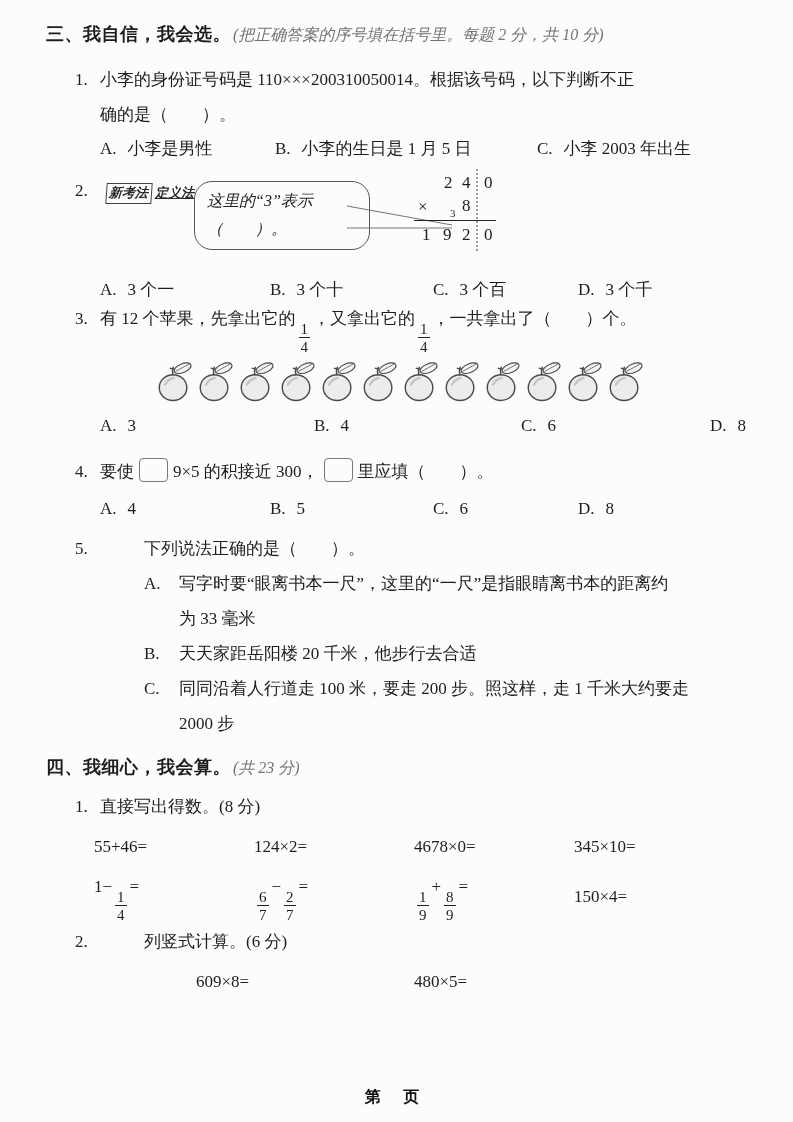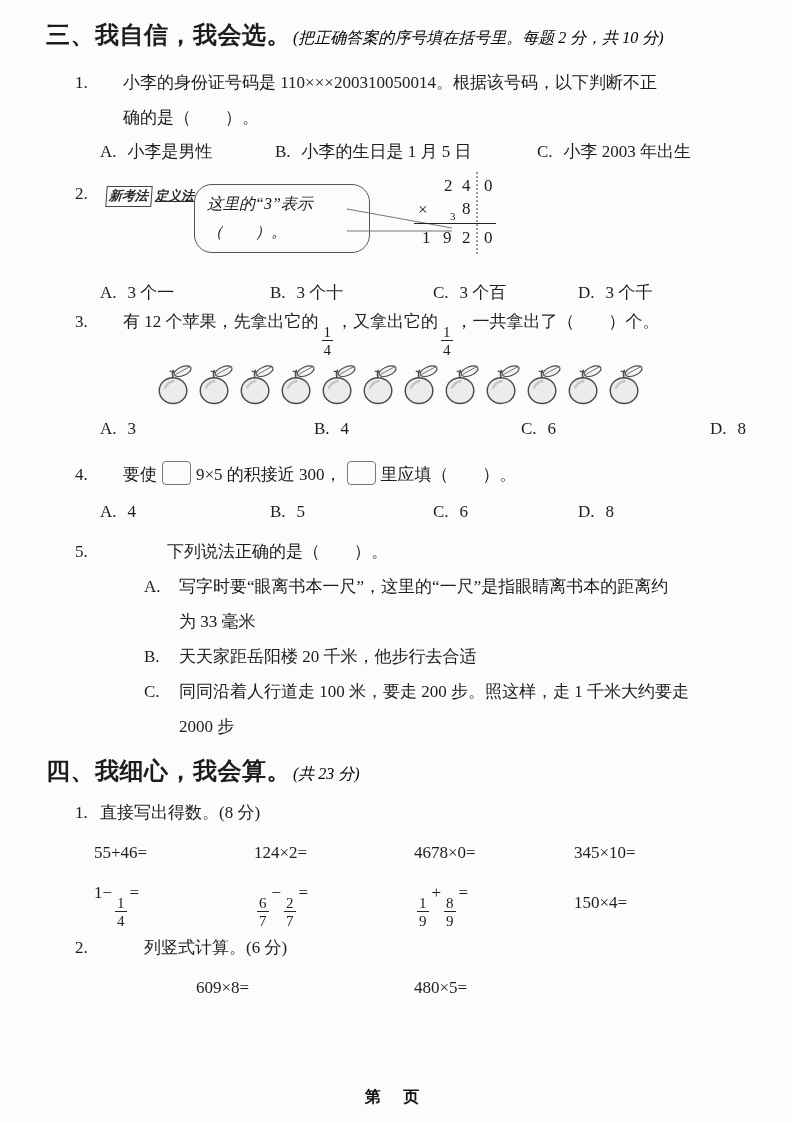--- a/index.html
+++ b/index.html
@@ -6,28 +6,28 @@
   .page{
     width:793px;height:1122px;margin:0 auto;position:relative;
     background:#fcfcfc;color:#1d1d1d;
     font-family:"Liberation Serif","DejaVu Serif",serif;
     font-size:17px;overflow:hidden;
   }
   .content{position:absolute;left:46px;top:22px;width:706px;}
 
   
   .sec-head{line-height:26px;white-space:nowrap;}
-  .h-bold{font-family:Liberation Sans, sans-serif;font-weight:700;font-size:24px;letter-spacing:.5px;}
-  .h-note{font-style:italic;font-size:16px;margin-left:2px;color:#000000;}
+  .h-bold{font-family:Liberation Mono, monospace;font-weight:700;font-size:18px;letter-spacing:.5px;}
+  .h-note{font-style:italic;font-size:16px;margin-left:2px;color:#737373;}
 
   
   .q{display:flex;align-items:flex-start;}
   .qnum{width:25px;flex:0 0 25px;line-height:35px;margin-left:29px;}
   .qbody{flex:1;}
-  .qline{line-height:35px;margin-left:23px;}
+  .qline{line-height:35px;}
   .tall{line-height:44px;}
   .optrow{display:flex;line-height:33px;}
   .opt{white-space:nowrap;}
   .olabel{margin-right:11px;}
   
   .w3 .opt:nth-child(1){width:175px;} .w3 .opt:nth-child(2){width:262px;}
   .w4 .opt:nth-child(1){width:170px;} .w4 .opt:nth-child(2){width:163px;} .w4 .opt:nth-child(3){width:145px;}
 
   
   .frac{display:inline-flex;flex-direction:column;align-items:center;vertical-align:-10px;line-height:1.08;font-size:15px;margin:0 3px;}

